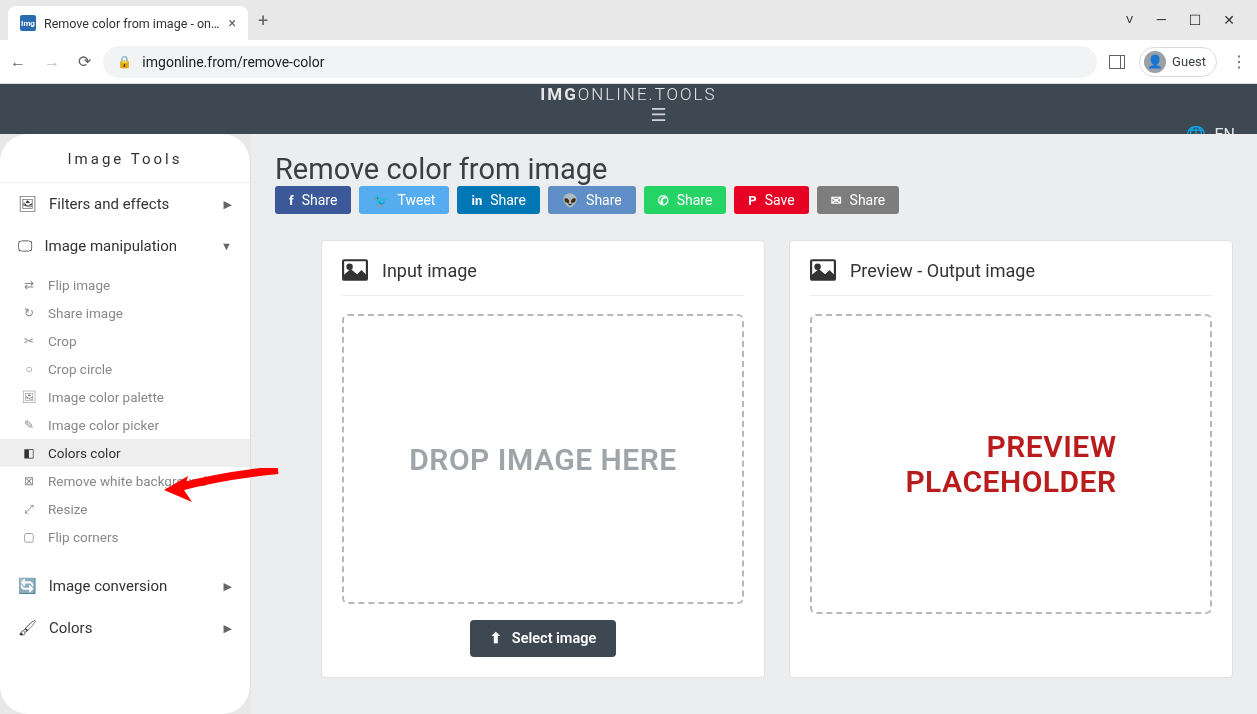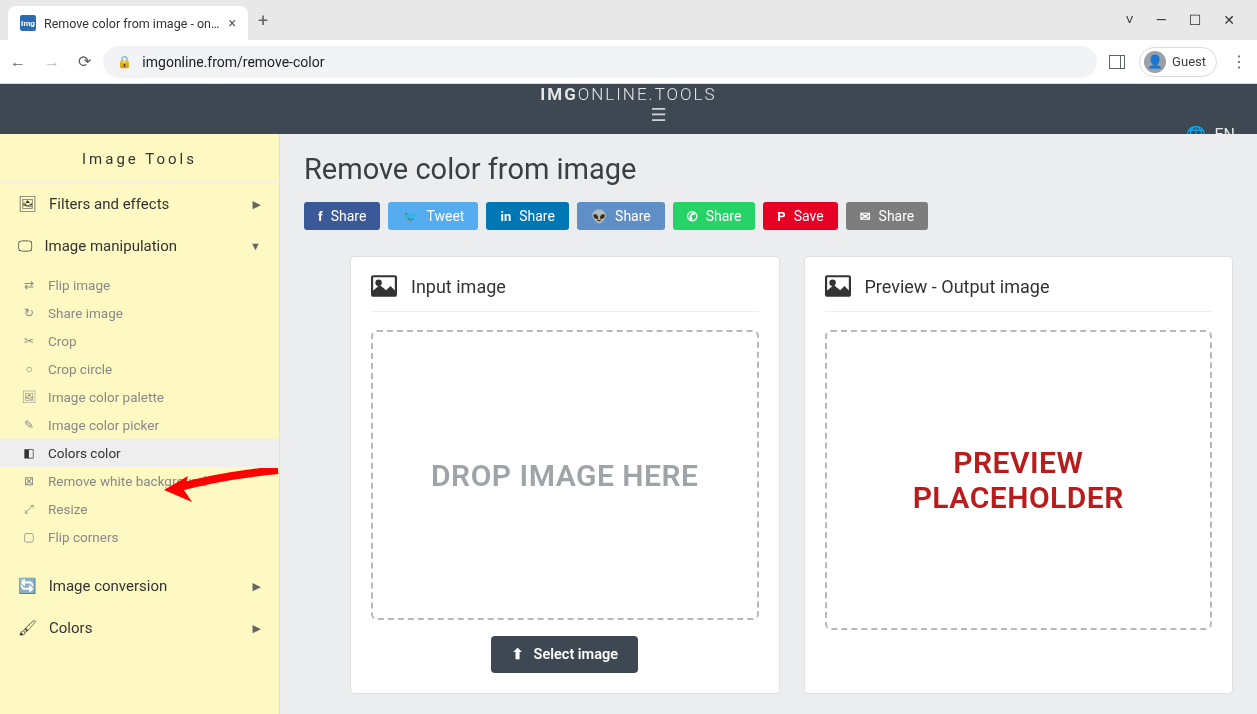--- a/index.html
+++ b/index.html
@@ -27,43 +27,43 @@
 
   
   .app-header { background:#3d4852; color:#e4e5e7; height:50px; display:flex; align-items:center; padding:0 22px;flex-direction:column; }
   .logo { font-size:17px; letter-spacing:2px; font-weight:300; }
   .logo b { font-weight:700; }
   .hamburger { margin-left: 60px; font-size:18px; color:#cfd2d6; }
   .lang-switch { margin-left:auto; display:flex; align-items:center; gap:8px; font-size:16px; }
 
   
   .app-body { display:flex; height: calc(714px - 40px - 44px - 50px); }
-  .sidebar { width:280px; background:#fef9c3; border-right:1px solid #e0e0e0; overflow:auto; }
+  .sidebar { width:251px; background:#ffffff; border-right:1px solid #e0e0e0; overflow:auto;border-radius:28px; }
   .content { flex:1; background:#ecedee; overflow:auto; padding: 18px 24px 0 24px; }
 
   .sidebar-title { text-align:center; font-size:15px; letter-spacing:3px; color:#333; padding:16px 0 14px; border-bottom:1px solid #eee;}
   .side-cat { display:flex; align-items:center; padding:12px 18px; font-size:15px; color:#333; cursor:pointer; gap:12px;}
   .side-cat .chev { margin-left:auto; font-size:11px; color:#666;}
   .side-sub { padding:4px 0;}
   .side-item { display:flex; align-items:center; padding:6px 18px 6px 22px; font-size:13.5px; color:#888; gap:12px; cursor:pointer;}
   .side-item.active { background:#eeeeee; color:#333; }
   .side-item .sico { width:14px; display:inline-flex; justify-content:center; font-size:12px;}
 
   
-  h1.page-title { font-size:29px; font-weight:400; color:#3a3f44; margin-bottom:16px;}
+  h1.page-title { font-size:29px; font-weight:400; color:#3a3f44; }
   .share-row { display:flex; gap:8px; margin-bottom:26px; flex-wrap:wrap;}
   .share-btn { display:flex; align-items:center; gap:8px; color:#fff; font-size:14px; padding:6px 14px; border-radius:3px; }
   .share-btn .sicon { font-weight:bold; font-size:13px;}
   .fb { background:#3b5998;} .tw{background:#55acee;} .li{background:#0077b5;} .rd{background:#5f8fc6;} .wa{background:#25d366;} .pn{background:#e60023;} .em{background:#7d7d7d;}
 
   .panels { display:flex; gap:24px;padding-left:46px; }
   .panel { background:#fff; border:1px solid #e0e0e0; border-radius:4px; flex:1; padding:18px 20px 20px; }
   .panel-head { display:flex; align-items:center; gap:14px; font-size:18px; color:#333; padding-bottom:14px; border-bottom:1px solid #eee; margin-bottom:18px;}
   .panel-head svg { width:26px; height:22px;}
-  .dropzone { border:2px dashed #b8b8b8; border-radius:6px; height:290px; display:flex; align-items:center; justify-content:center; color:#9fa4a9; font-size:30px; font-weight:600; text-align:center; letter-spacing:0.5px;}
+  .dropzone { border:2px dashed #b8b8b8; border-radius:6px; height:290px; display:flex; align-items:center; justify-content:center; color:#9fa4a9; font-size:30px; font-weight:600; text-align:right; letter-spacing:0.5px;}
   .panel.preview .dropzone { height:300px; color:#b91c1c;}
   .select-btn { margin:16px auto 0; display:flex; align-items:center; gap:10px; background:#3d4852; color:#fff; font-size:14.5px; font-weight:600; padding:10px 20px; border-radius:4px; width:max-content;}
 
   
   .arrow-overlay { position:absolute; left:160px; top:468px; pointer-events:none;}
   .arrow-overlay svg { width:120px; height:44px;}
 
   .icon { display:inline-flex; }
 </style>
 </head>

